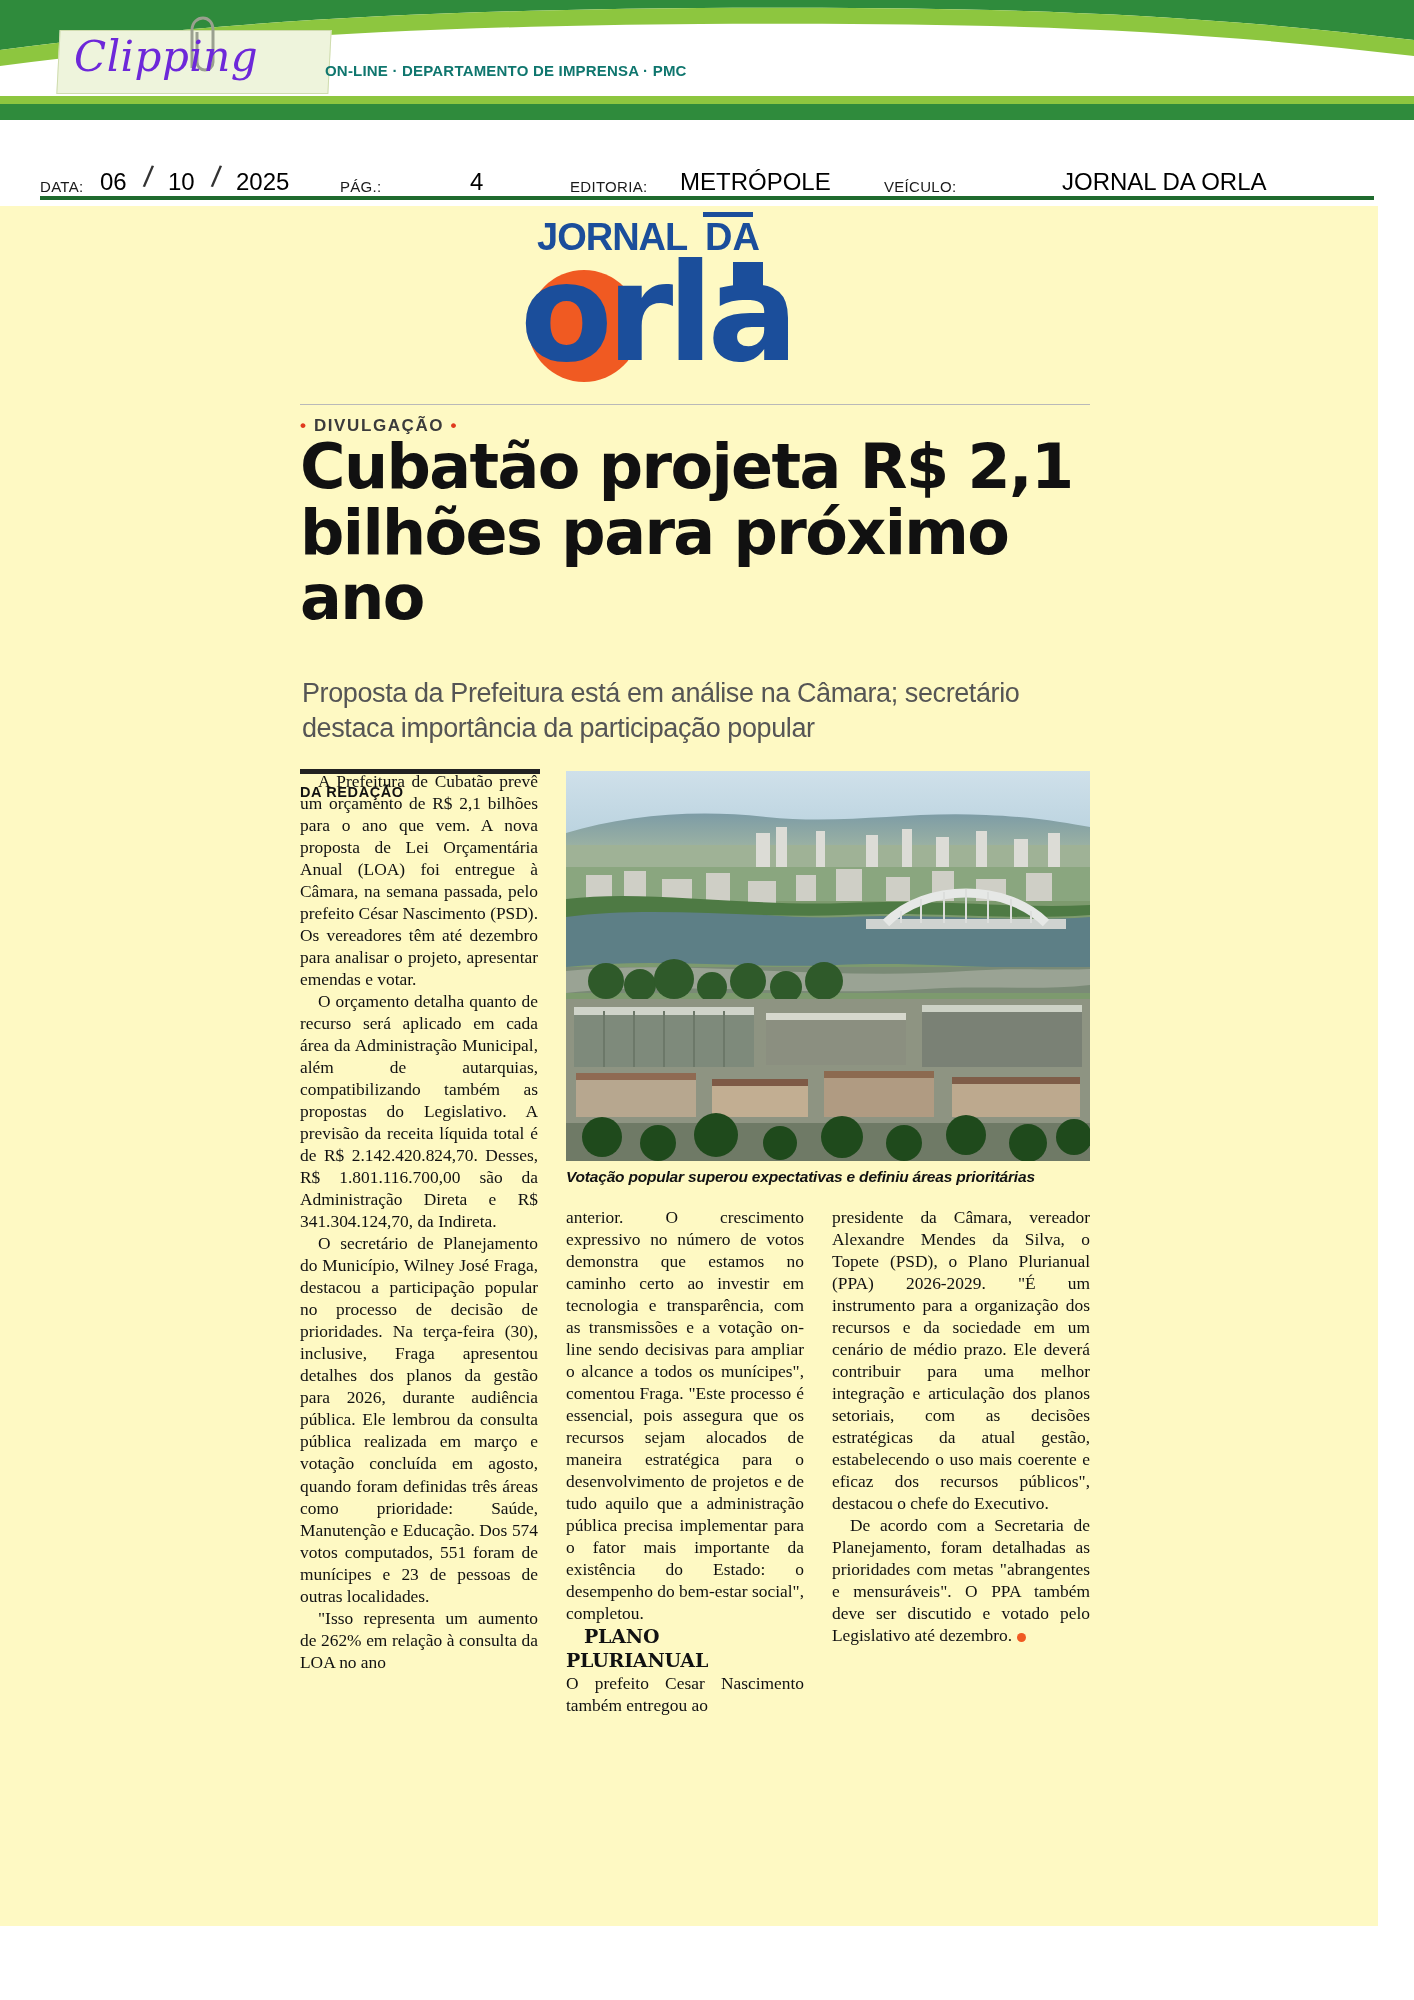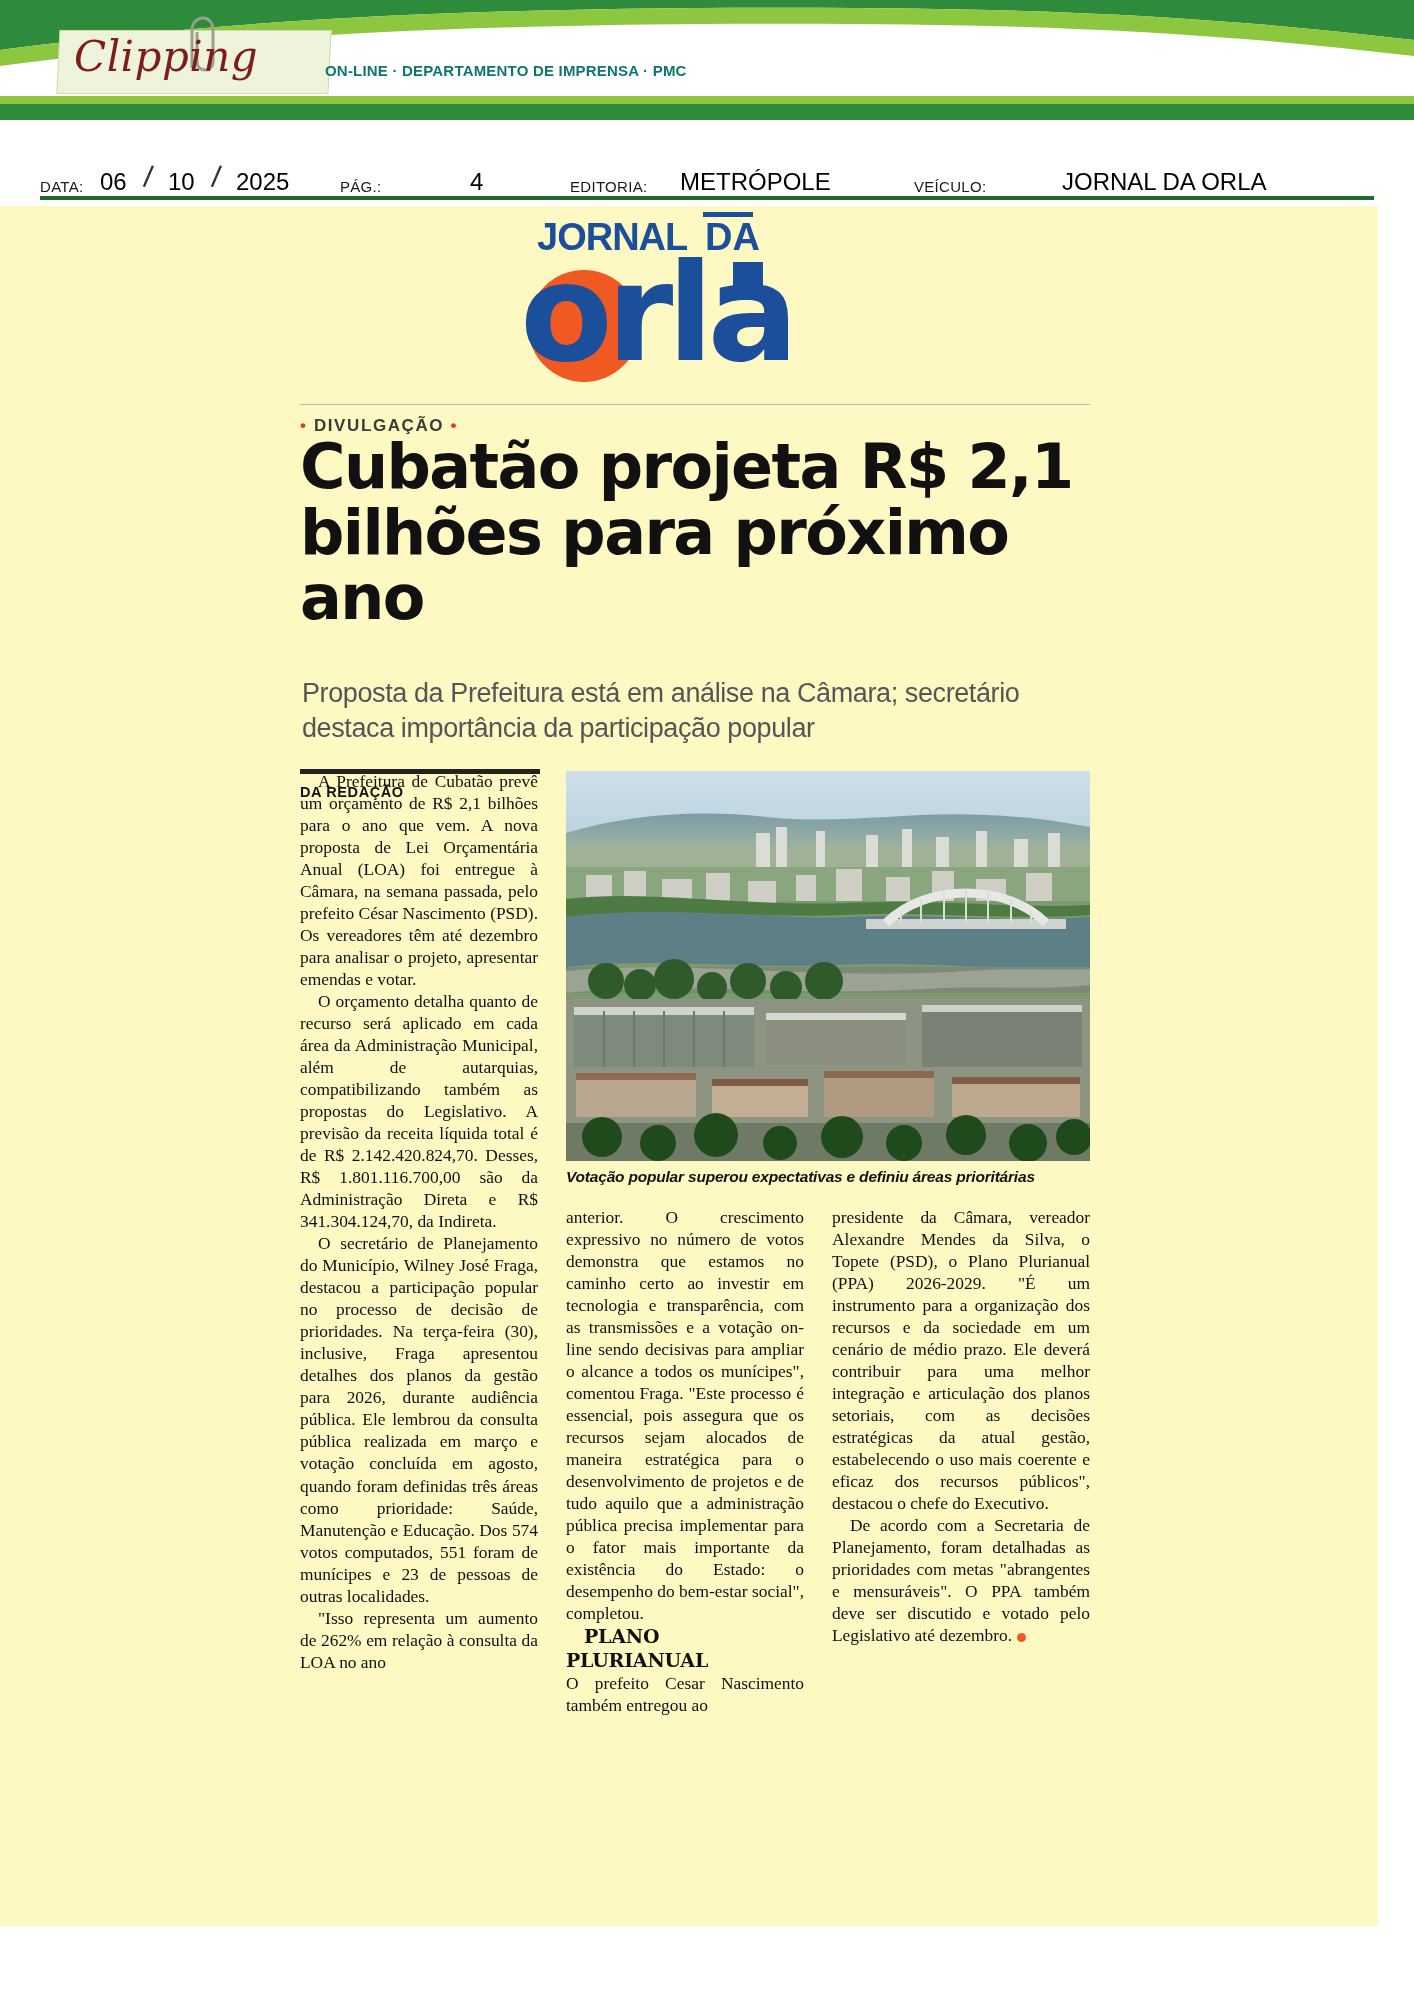--- a/index.html
+++ b/index.html
@@ -35,21 +35,21 @@
     background: #eef4dc;
     border: 1px solid #cfdcae;
     transform: skewX(-3deg);
   }
   .clip-logo-text {
     position: absolute;
     left: 74px; top: 32px;
     font-family: "DejaVu Serif", serif;
     font-style: italic;
     font-size: 42px;
-    color: #7f1d1d;
+    color: #6d28d9;
     letter-spacing: 0.5px;
   }
   .clip-paperclip {
     position: absolute;
     left: 182px; top: 16px;
     width: 34px; height: 56px;
   }
   .clip-subtitle {
     position: absolute;
     left: 325px; top: 70px;
@@ -315,21 +315,21 @@
   <span class="meta-value" style="left:168px;">10</span>
   <span class="meta-slash" style="left:212px;">/</span>
   <span class="meta-value" style="left:236px;text-align:right;">2025</span>
 
   <span class="meta-label" style="left:340px;">PÁG.:</span>
   <span class="meta-value" style="left:470px;">4</span>
 
   <span class="meta-label" style="left:570px;">EDITORIA:</span>
   <span class="meta-value" style="left:680px;">METRÓPOLE</span>
 
-  <span class="meta-label" style="left:914px;">VEÍCULO:</span>
+  <span class="meta-label" style="left:884px;">VEÍCULO:</span>
   <span class="meta-value" style="left:1062px;">JORNAL DA ORLA</span>
 </div>
 <div class="meta-rule"></div>
 
 <div class="page">
 
   <div class="masthead">
     <div class="mast-da-bar"></div>
     <div class="mast-jornal">JORNAL</div>
     <div class="mast-da">DA</div>

